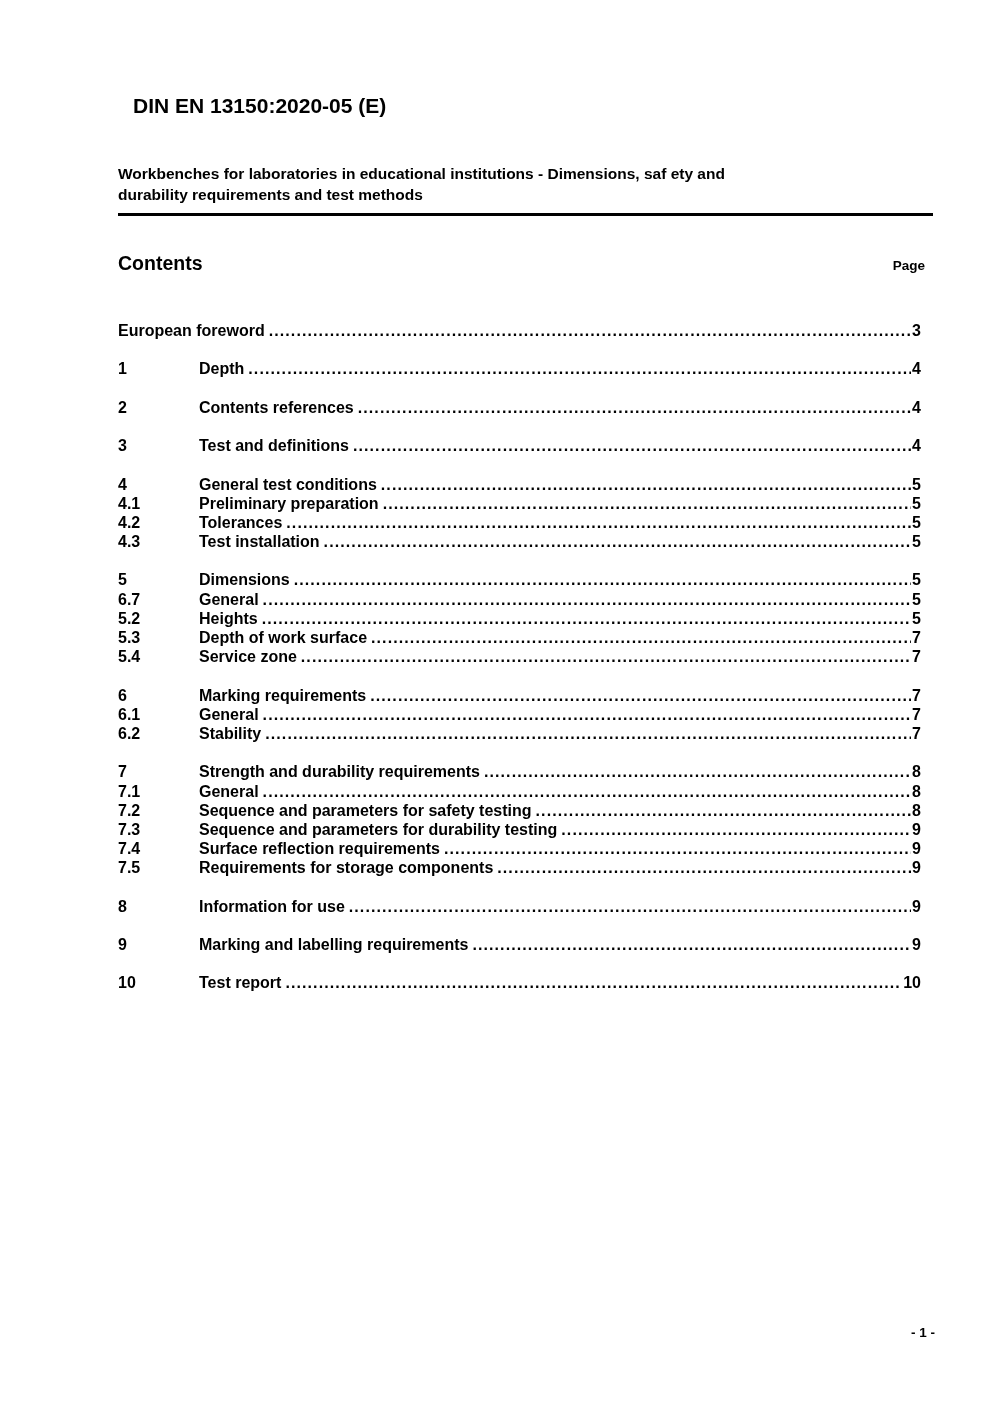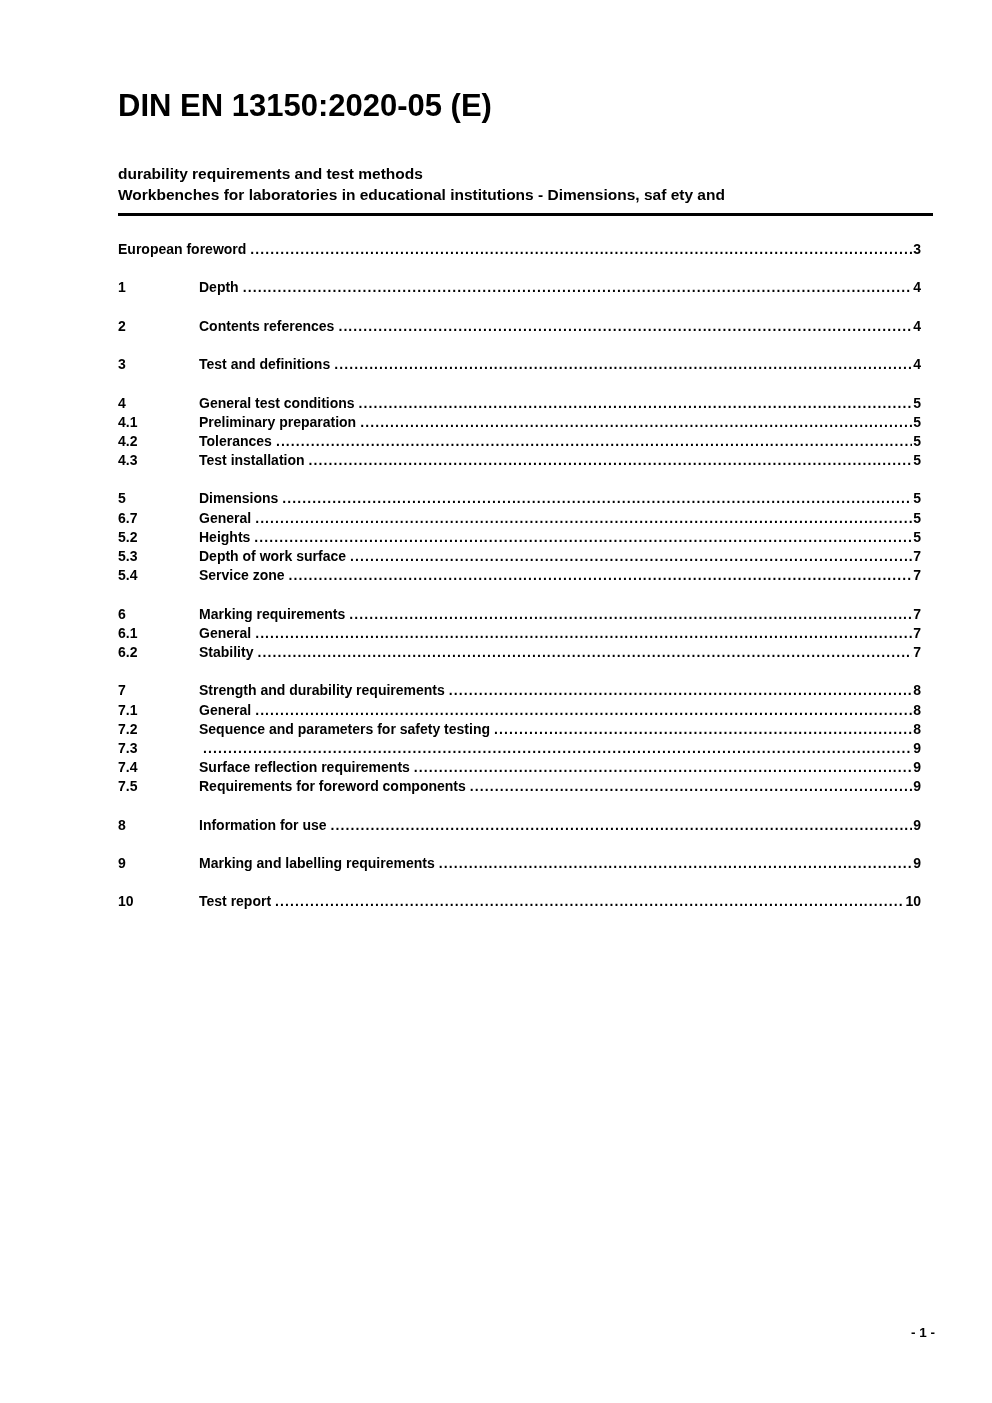--- a/index.html
+++ b/index.html
@@ -17,22 +17,22 @@
     color: #000000;
     -webkit-font-smoothing: none;
   }
   .page {
     position: absolute;
     inset: 0;
     padding: 0 59px 0 118px;
     box-sizing: border-box;
   }
   .doc-title {
-    margin: 92px 0 0 0;
-    font-size: 31px;
+    margin: 92px 0 0 15px;
+    font-size: 21px;
     line-height: 27px;
     font-weight: bold;
   }
   .doc-subtitle {
     margin-top: 44px;
     font-size: 15.5px;
     line-height: 21px;
     padding-bottom: 8px;
     border-bottom: 3px solid #000000;
   }
@@ -43,22 +43,22 @@
     align-items: baseline;
   }
   .contents-heading {
     font-size: 19.5px;
   }
   .page-label {
     font-size: 13.5px;
     margin-right: 8px;
   }
   .toc {
-    margin-top: 24px;
-    font-size: 14px;
+    margin-top: 46px;
+    font-size: 16px;
     padding-right: 12px;
   }
   .toc-row {
     display: flex;
     align-items: baseline;
     height: 19.2px;
     line-height: 19.2px;
     white-space: nowrap;
   }
   .toc-row.group-start {
@@ -94,24 +94,28 @@
   }
 </style>
 </head>
 <body>
 
 <div class="page">
 
   <h1 class="doc-title">DIN EN 13150:2020-05 (E)</h1>
 
   <div class="doc-subtitle">
+    <div>Workbenches for laboratories in educational institutions - Dimensions, saf ety and</div>
     <div>durability requirements and test methods</div>
-    <div>Workbenches for laboratories in educational institutions - Dimensions, saf ety and</div>
   </div>
 
+  <div class="contents-row">
+    <span class="contents-heading">Contents</span>
+    <span class="page-label">Page</span>
+  </div>
 
   <div class="toc">
 
       <div class="toc-row no-num">
 
         <span class="toc-title">European foreword</span>
         <span class="toc-leader"></span>
         <span class="toc-page">3</span>
       </div>
 
@@ -236,34 +240,35 @@
 
       <div class="toc-row">
         <span class="toc-num">7.2</span>
         <span class="toc-title">Sequence and parameters for safety testing</span>
         <span class="toc-leader"></span>
         <span class="toc-page">8</span>
       </div>
 
       <div class="toc-row">
         <span class="toc-num">7.3</span>
+        <span class="toc-title">Sequence and parameters for durability testing</span>
         <span class="toc-leader"></span>
         <span class="toc-page">9</span>
       </div>
 
       <div class="toc-row">
         <span class="toc-num">7.4</span>
         <span class="toc-title">Surface reflection requirements</span>
         <span class="toc-leader"></span>
         <span class="toc-page">9</span>
       </div>
 
       <div class="toc-row">
         <span class="toc-num">7.5</span>
-        <span class="toc-title">Requirements for foreword components</span>
+        <span class="toc-title">Requirements for storage components</span>
         <span class="toc-leader"></span>
         <span class="toc-page">9</span>
       </div>
 
       <div class="toc-row group-start">
         <span class="toc-num">8</span>
         <span class="toc-title">Information for use</span>
         <span class="toc-leader"></span>
         <span class="toc-page">9</span>
       </div>

